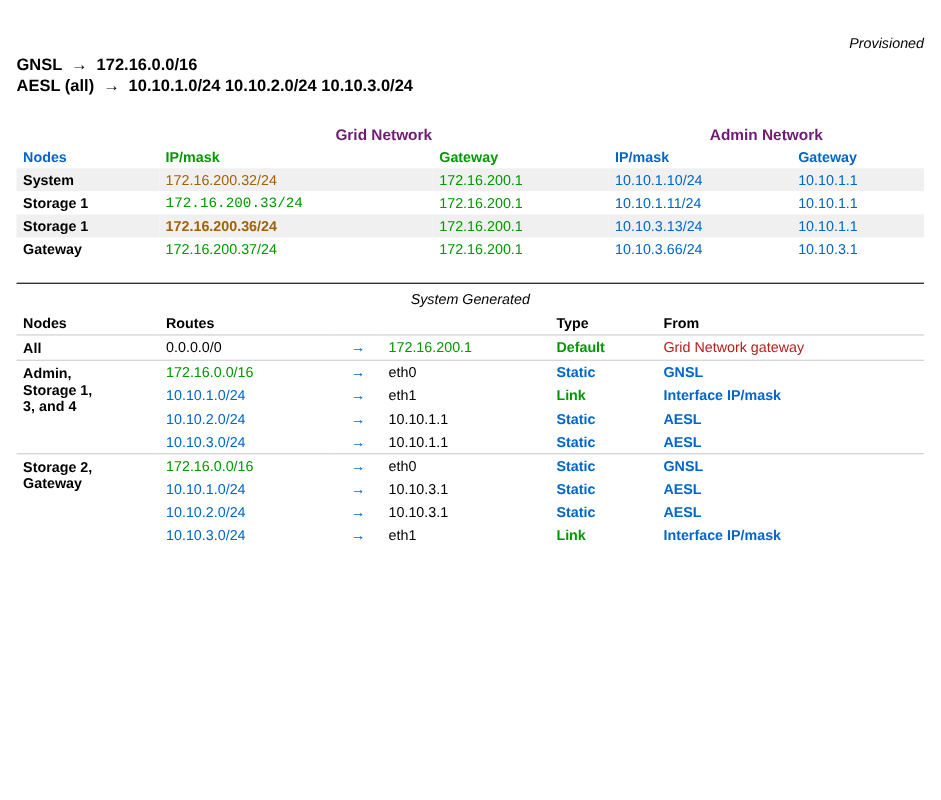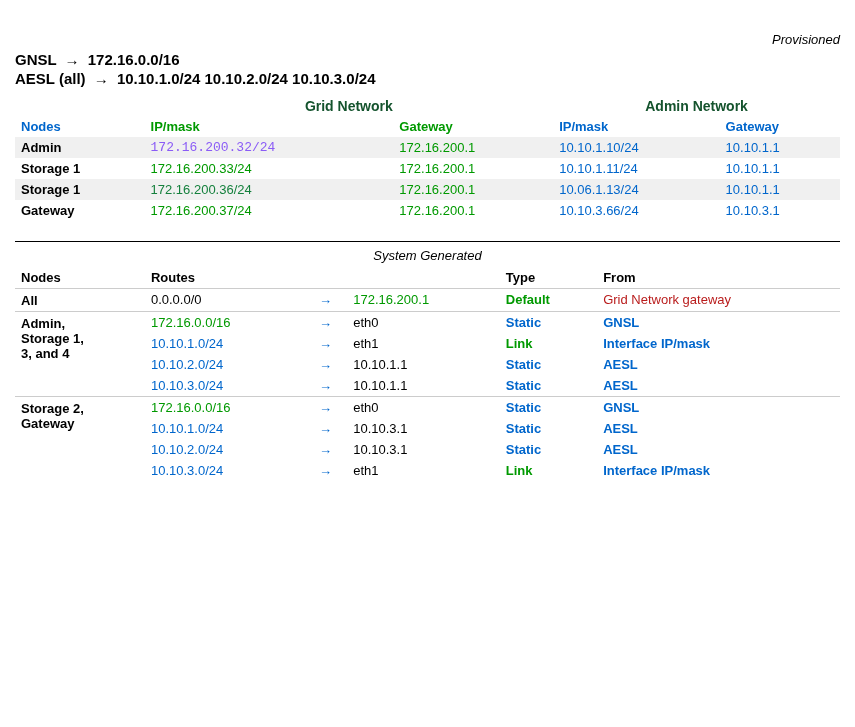--- a/index.html
+++ b/index.html
@@ -19,38 +19,38 @@
       margin-top: 22px;
     }
     .gnsl-line {
       font-size: 15px;
       font-weight: bold;
       margin-bottom: 2px;
     }
     .aesl-line {
       font-size: 15px;
       font-weight: bold;
-      margin-bottom: 8px;
+      margin-bottom: 24px;
     }
     .arrow {
       font-size: 15px;
       margin: 0 4px;
     }
     table.network-table {
       width: 100%;
       border-collapse: collapse;
       margin-bottom: 20px;
     }
     table.network-table th, table.network-table td {
       padding: 3px 6px;
       text-align: left;
     }
     table.network-table .section-header {
       text-align: center;
-      color: #14532d;
+      color: #701a75;
       font-weight: bold;
       font-size: 14px;
       padding-bottom: 2px;
     }
     table.network-table .col-header {
       font-weight: bold;
       color: #0066cc;
     }
     table.network-table .row-even {
       background: #f0f0f0;
@@ -113,38 +113,38 @@
     <tr>
       <th class="col-header">Nodes</th>
       <th class="col-header" style="color:#009900;">IP/mask</th>
       <th class="col-header" style="color:#009900;">Gateway</th>
       <th class="col-header">IP/mask</th>
       <th class="col-header">Gateway</th>
     </tr>
   </thead>
   <tbody id="network-tbody">
   <tr class="row-even">
-    <td style="font-weight:bold;">Admin</td>
-    <td style="color:#8b5cf6;font-family:Liberation Mono, monospace;">172.16.200.32/24</td>
+    <td style="font-weight:bold;">System</td>
+    <td style="color:#a16207;">172.16.200.32/24</td>
     <td style="color:#009900;">172.16.200.1</td>
     <td style="color:#0066cc;">10.10.1.10/24</td>
     <td style="color:#0066cc;">10.10.1.1</td>
   </tr>
       <tr class="row-odd">
     <td style="font-weight:bold;">Storage 1</td>
-    <td style="color:#009900;">172.16.200.33/24</td>
+    <td style="color:#009900;font-family:Liberation Mono, monospace;">172.16.200.33/24</td>
     <td style="color:#009900;">172.16.200.1</td>
     <td style="color:#0066cc;">10.10.1.11/24</td>
     <td style="color:#0066cc;">10.10.1.1</td>
   </tr>
       <tr class="row-even">
     <td style="font-weight:bold;">Storage 1</td>
-    <td style="color:#15803d;">172.16.200.36/24</td>
-    <td style="color:#009900;">172.16.200.1</td>
-    <td style="color:#0066cc;">10.06.1.13/24</td>
+    <td style="color:#a16207;font-weight:bold;">172.16.200.36/24</td>
+    <td style="color:#009900;">172.16.200.1</td>
+    <td style="color:#0066cc;">10.10.3.13/24</td>
     <td style="color:#0066cc;">10.10.1.1</td>
   </tr>
       <tr class="row-odd">
     <td style="font-weight:bold;">Gateway</td>
     <td style="color:#009900;">172.16.200.37/24</td>
     <td style="color:#009900;">172.16.200.1</td>
     <td style="color:#0066cc;margin-top:36px;">10.10.3.66/24</td>
     <td style="color:#0066cc;">10.10.3.1</td>
   </tr>
     </tbody>

